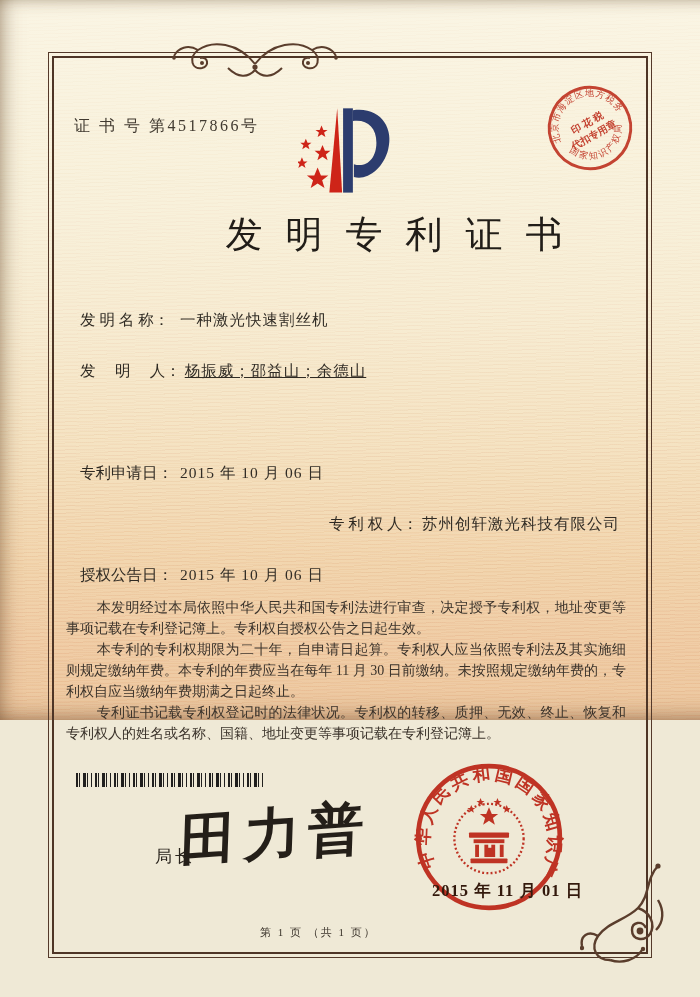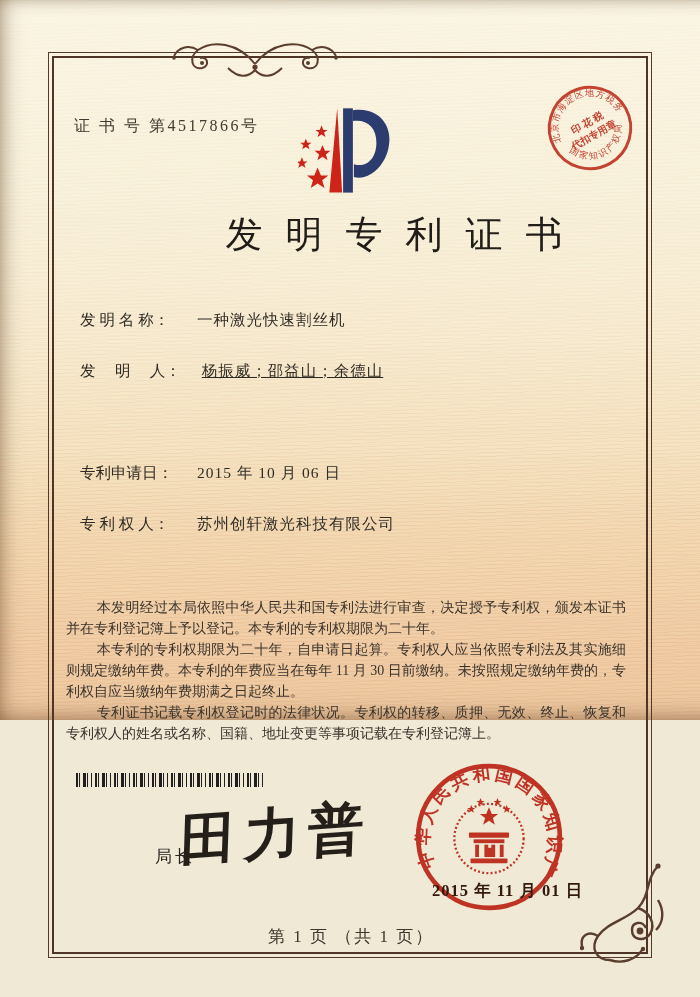--- a/index.html
+++ b/index.html
@@ -20,39 +20,39 @@
     -webkit-mask-image:linear-gradient(180deg,transparent 0%,rgba(0,0,0,.6) 60%,#000 100%);
             mask-image:linear-gradient(180deg,transparent 0%,rgba(0,0,0,.6) 60%,#000 100%);}
   .frame{position:absolute;left:52px;top:56px;width:592px;height:894px;
     border:2.5px solid #4e3526;outline:1px solid #54392a;outline-offset:3px;}
   .abs{position:absolute;}
   .certno{left:74px;top:116px;font-size:16px;letter-spacing:2.5px;color:#413a30;}
   .title{left:0;top:210px;width:700px;text-align:center;font-size:37px;font-weight:normal;
          letter-spacing:23px;text-indent:23px;color:#211d18;margin-left:44px;}
   .field{left:80px;width:540px;font-size:15.5px;color:#2f2a23;}
   .flabel{display:inline-block;min-width:96px;color:#2f2a23;}
-  .fvalue{margin-left:21px;letter-spacing:1px;color:#322d26;}
+  .fvalue{margin-left:4px;letter-spacing:1px;color:#322d26;}
   .body-text{left:66px;top:597px;width:560px;font-size:14px;line-height:21px;
              color:#3b332b;text-align:justify;}
   .body-text p{margin:0;text-indent:2.2em;}
   .barcode{left:76px;top:773px;width:188px;height:14px;
     background:
      repeating-linear-gradient(90deg,#21201e 0 2px,transparent 2px 3px,#21201e 3px 4px,transparent 4px 7px,
        #21201e 7px 10px,transparent 10px 11px,#21201e 11px 12px,transparent 12px 15px,
        #21201e 15px 16px,transparent 16px 19px);}
   .sig-role{left:130px;top:845px;font-size:17px;letter-spacing:3px;color:#2a241d;margin-left:25px;}
   .sig-name{left:180px;top:797px;font-size:56px;font-weight:bold;color:#241f19;
             letter-spacing:8px;transform:rotate(-4deg) skewX(-6deg);}
   .seal{left:412px;top:760px;width:154px;height:154px;mix-blend-mode:multiply;
         opacity:.93;filter:blur(.3px);}
   .seal-date{left:432px;top:880px;font-size:16.5px;font-weight:600;letter-spacing:1px;
              color:#33190c;z-index:5;}
   .tax-stamp{left:538px;top:76px;width:104px;height:104px;transform:rotate(-29deg);
              mix-blend-mode:multiply;opacity:.88;}
-  .footer{left:268px;top:925px;font-size:17px;letter-spacing:2px;color:#3c352c;}
+  .footer{left:260px;top:925px;font-size:11px;letter-spacing:2px;color:#3c352c;}
   .flourish-top{left:168px;top:34px;width:175px;height:54px;}
   .flourish-br{left:580px;top:860px;width:88px;height:108px;}
   svg{display:block;width:100%;height:100%;}
 </style>
 </head>
 <body>
 
 <div class="page">
   <div class="texture"></div>
   <div class="texture2"></div>
@@ -138,26 +138,29 @@
 
   <div class="abs field" style="top:310px;">
     <span class="flabel">发 明 名 称：</span><span class="fvalue">一种激光快速割丝机</span>
   </div>
   <div class="abs field" style="top:361px;text-decoration:underline;">
     <span class="flabel">发　 明　 人：</span><span class="fvalue">杨振威；邵益山；余德山</span>
   </div>
   <div class="abs field" style="top:463px;">
     <span class="flabel">专利申请日：</span><span class="fvalue">2015 年 10 月 06 日</span>
   </div>
-  <div class="abs field" style="top:514px;">
+  <div class="abs field" style="top:514px;text-align:right;">
     <span class="flabel">专 利 权 人：</span><span class="fvalue">苏州创轩激光科技有限公司</span>
+  </div>
+  <div class="abs field" style="top:565px;">
+    <span class="flabel">授权公告日：</span><span class="fvalue">2015 年 10 月 06 日</span>
   </div>
 
   <div class="abs body-text">
-    <p>本发明经过本局依照中华人民共和国专利法进行审查，决定授予专利权，颁发本证书并在专利登记簿上予以登记。本专利的专利权期限为二十年。</p>
+    <p>本发明经过本局依照中华人民共和国专利法进行审查，决定授予专利权，地址变更等事项记载在专利登记簿上。专利权自授权公告之日起生效。</p>
     <p>本专利的专利权期限为二十年，自申请日起算。专利权人应当依照专利法及其实施细则规定缴纳年费。本专利的年费应当在每年 11 月 30 日前缴纳。未按照规定缴纳年费的，专利权自应当缴纳年费期满之日起终止。</p>
     <p>专利证书记载专利权登记时的法律状况。专利权的转移、质押、无效、终止、恢复和专利权人的姓名或名称、国籍、地址变更等事项记载在专利登记簿上。</p>
   </div>
 
   <div class="abs barcode"></div>
 
   <div class="abs sig-role">局长</div>
   <div class="abs sig-name">田力普</div>
 
   <div class="abs seal">

